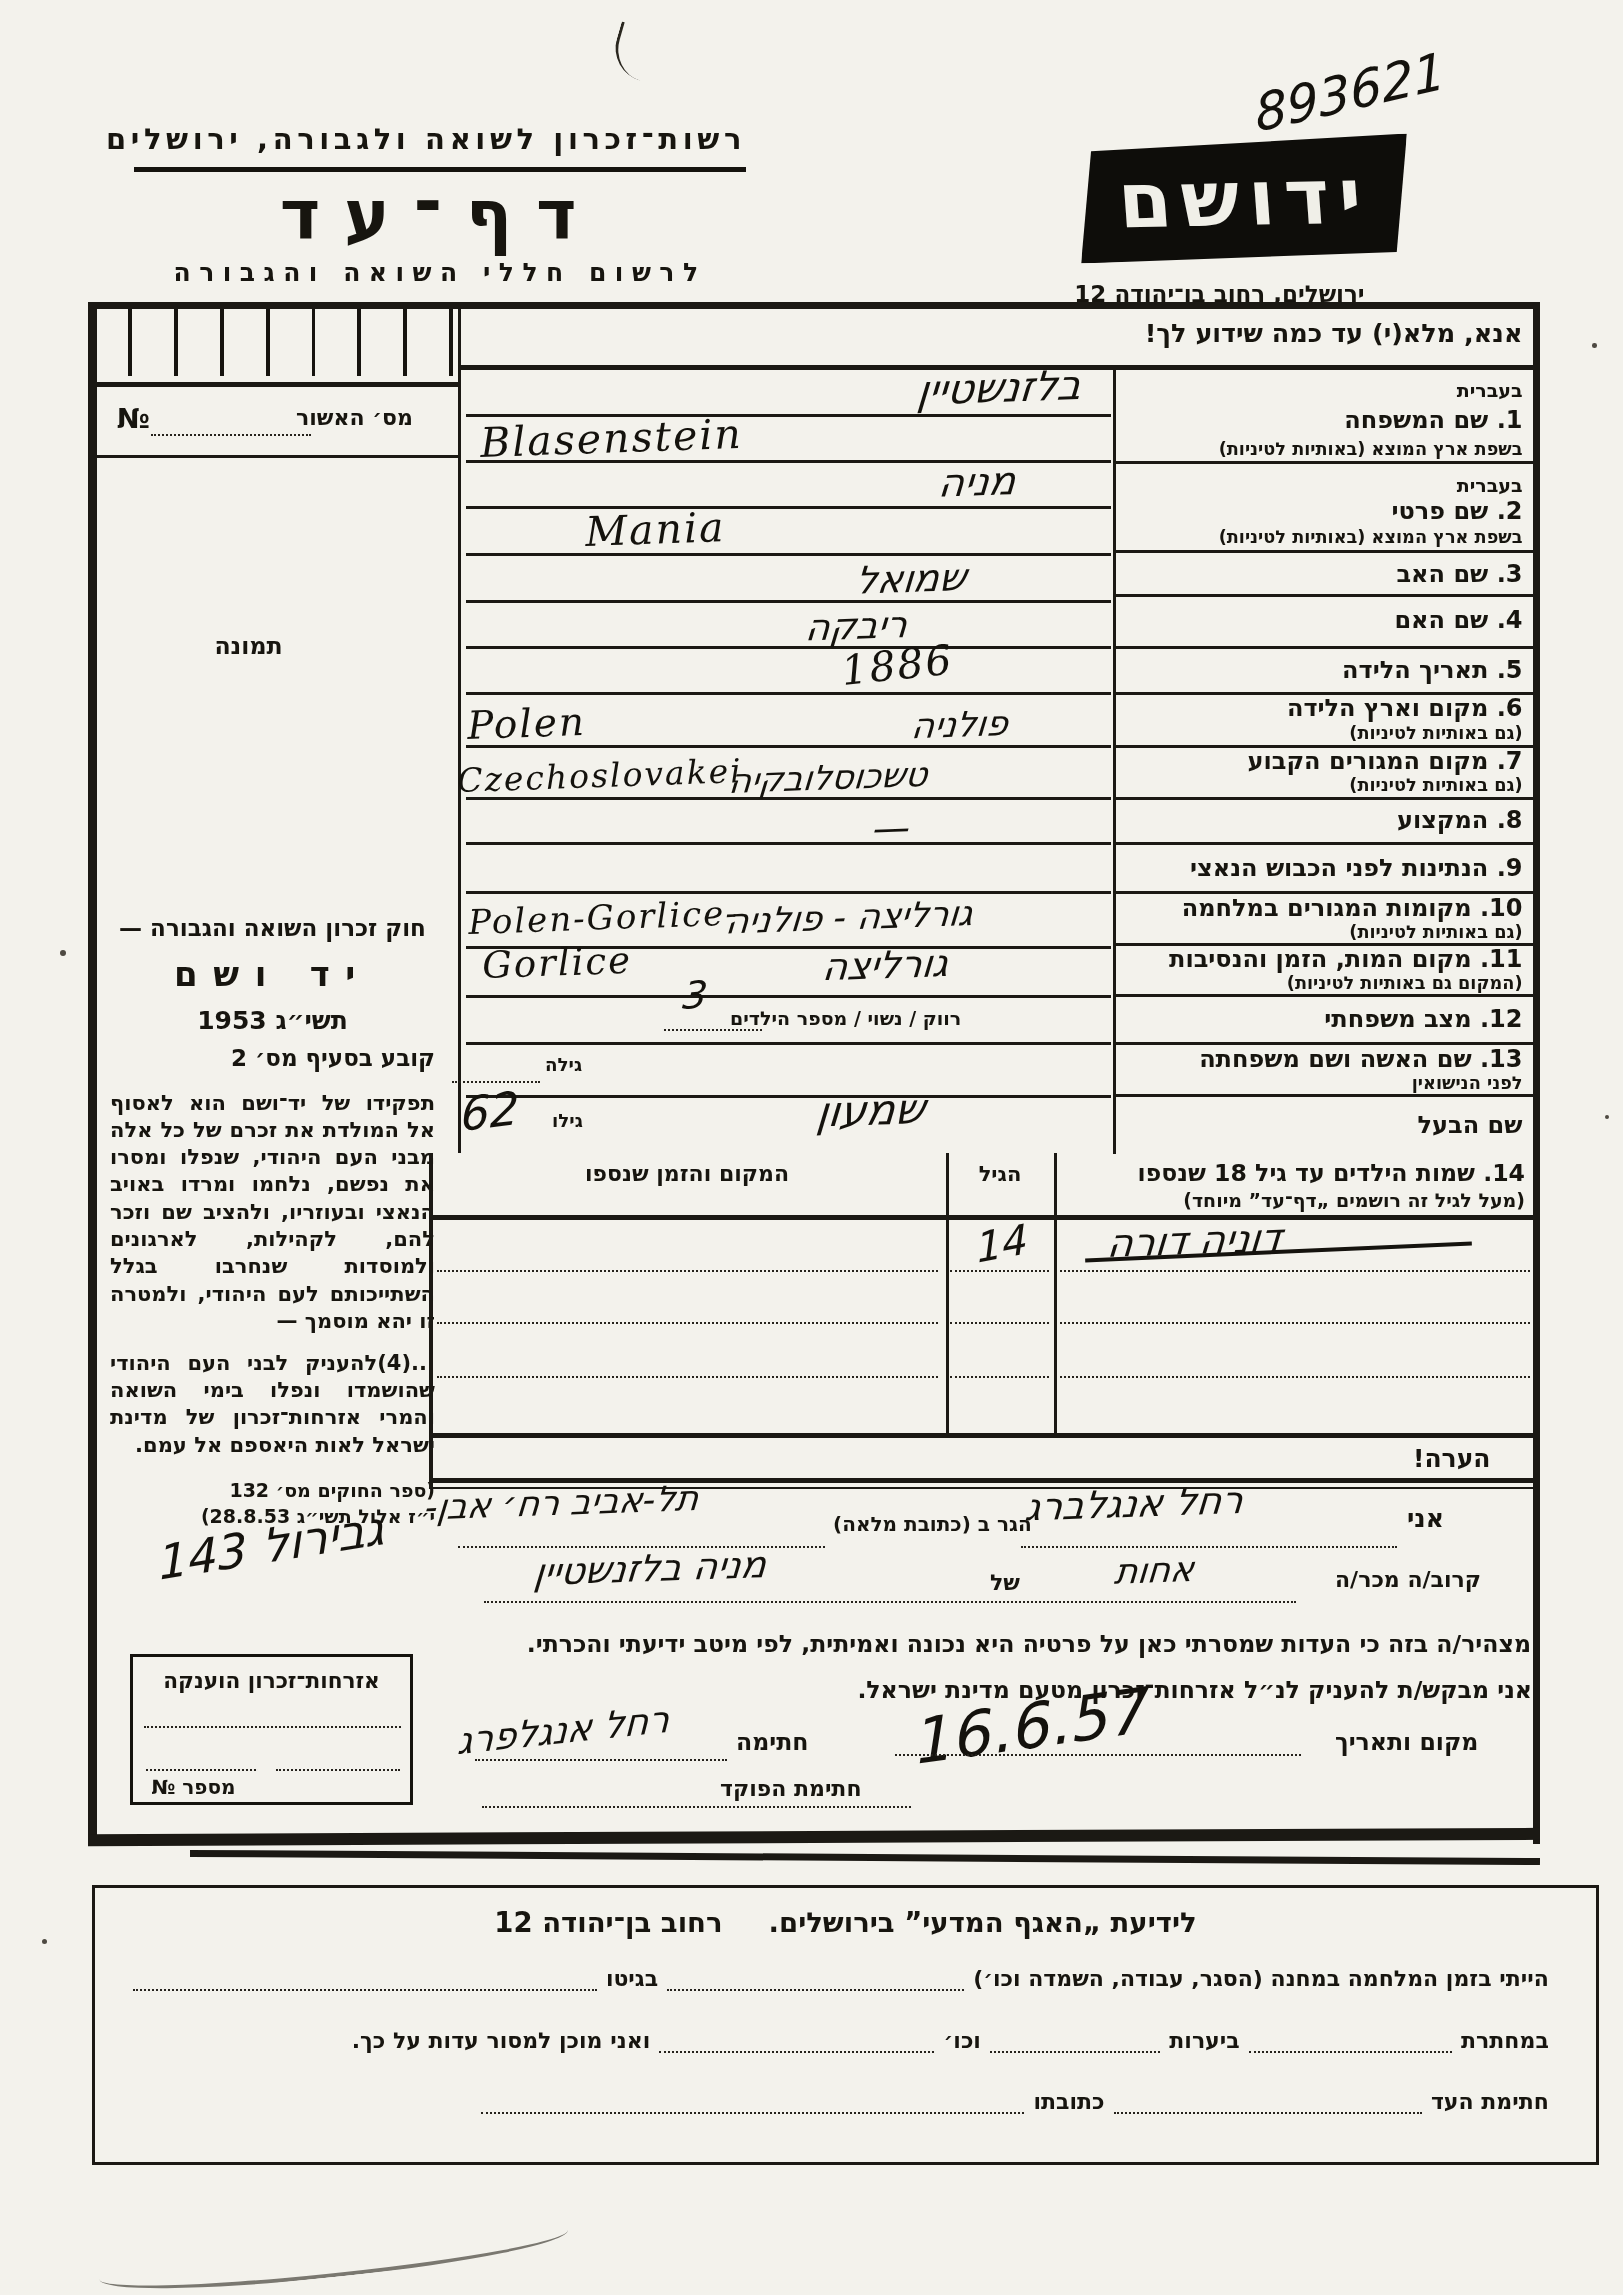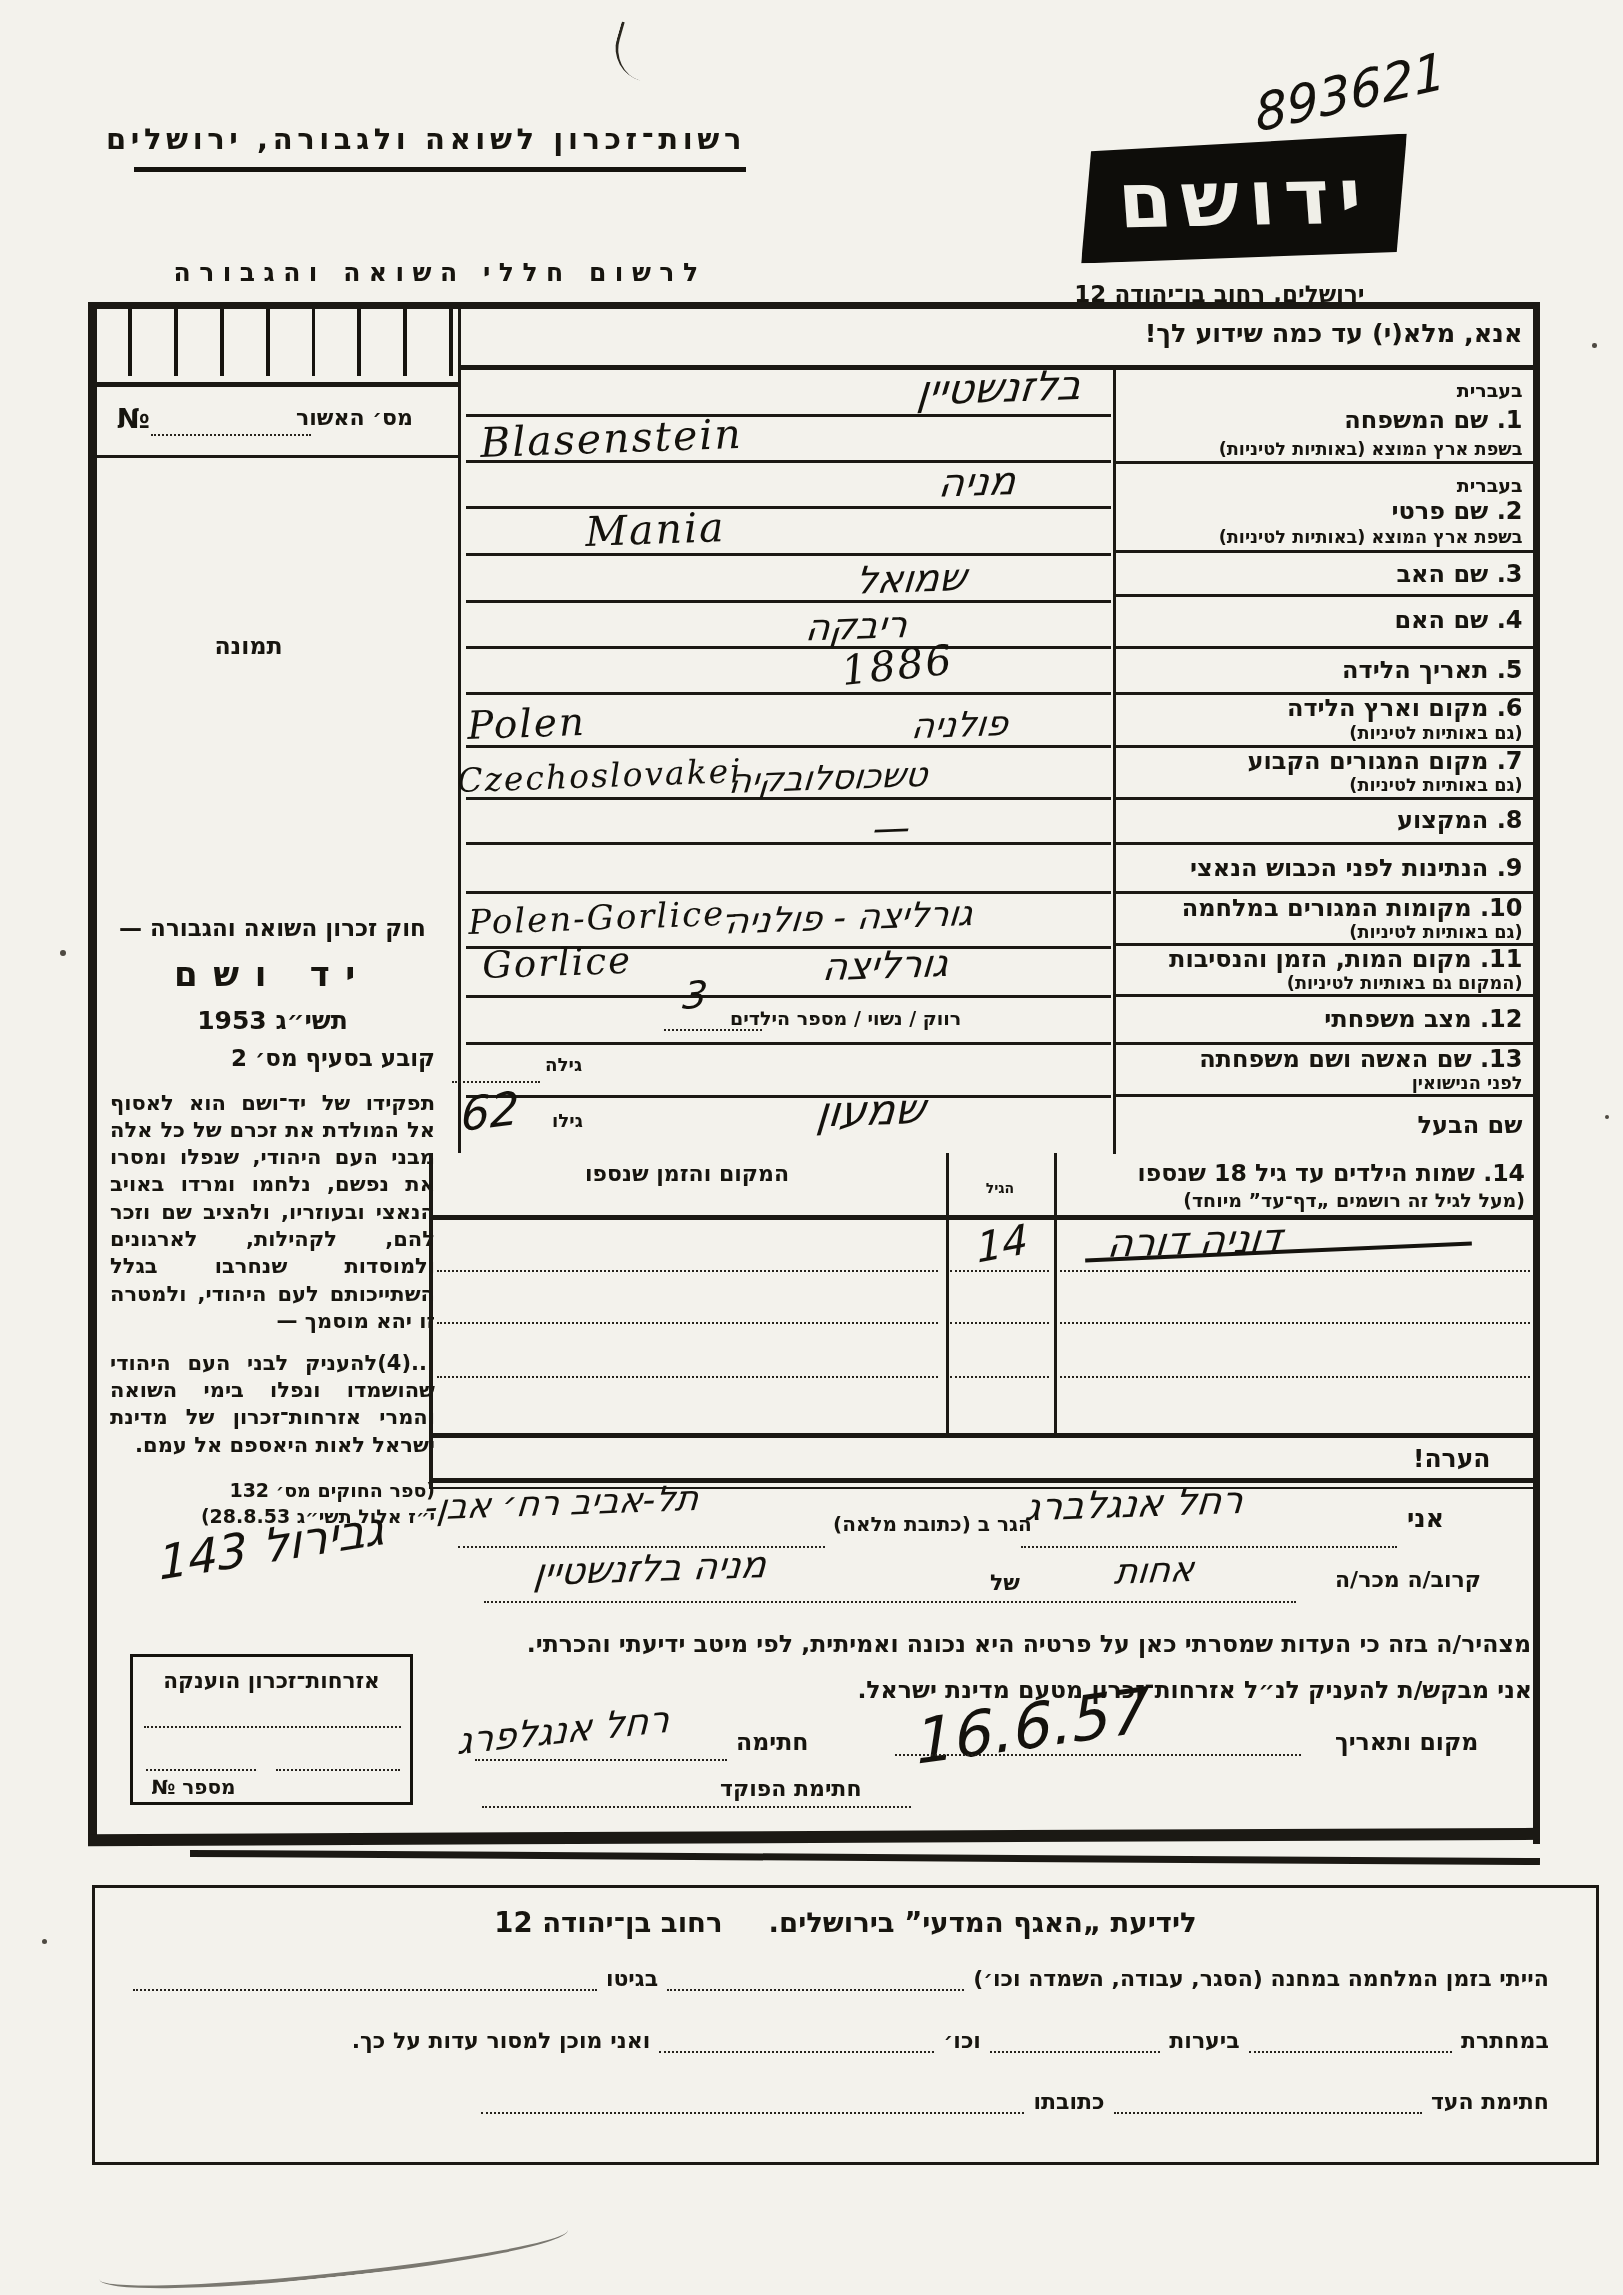--- a/index.html
+++ b/index.html
@@ -121,21 +121,21 @@
   #opt-married{ left:730px; top:1007px; font-size:19px; }
   #dot-children{ left:664px; top:1028px; width:98px; }
   #lbl-her-age{ left:545px; top:1054px; font-size:18.3px; }
   #dot-her-age{ left:452px; top:1080px; width:88px; }
   #hw-husband{ left:815px; top:1084px; font-size:42px; }
   #lbl-his-age{ left:552px; top:1110px; font-size:18.3px; }
   #hw-husband-age{ left:460px; top:1081px; font-size:46px; transform:rotate(-7deg) skewX(-8deg); }
   
   #tbl-title1{ left:1067px; top:1159px; width:458px; text-align:right; font-size:23.6px; }
   #tbl-title2{ left:1067px; top:1189px; width:458px; text-align:right; font-size:19px; }
-  #tbl-age-h{ left:946px; top:1162px; width:108px; text-align:center; font-size:14px;margin-top:18px; }
+  #tbl-age-h{ left:946px; top:1162px; width:108px; text-align:center; font-size:21px; }
   #tbl-place-h{ left:458px; top:1161px; width:458px; text-align:center; font-size:22px; }
   #tbl-hline{ left:429px; top:1215px; width:1110px; height:4.6px; }
   .trdot-p{ left:437px; width:501px; } .trdot-a{ left:950px; width:99px; } .trdot-n{ left:1060px; width:470px; }
   #tr1{ top:1269px; } #tr2{ top:1321px; } #tr3{ top:1375px; }
   .trow{ position:absolute; }
   #hw-child-name{ left:1106px; top:1215px; font-size:39px; }
   #strike{ position:absolute; left:1085px; top:1250px; width:387px; height:3.9px;
            background:#15130e; transform:rotate(-2.5deg); }
   #hw-child-age{ left:977px; top:1215px; font-size:41px; transform:rotate(-11deg) skewX(-8deg); }
   #tbl-bottom{ left:429px; top:1433px; width:1110px; height:5.2px; }
@@ -189,20 +189,21 @@
          border-bottom:4.6px solid #3a372f; border-radius:48%; transform:rotate(-6deg); opacity:.65; }
 </style>
 </head>
 <body>
 
 <div class="page">
 
   <div class="hw abs" id="serial-hw">893621</div>
   <div id="curl"></div>
   <div class="abs b" id="hdr-authority">רשות־זכרון לשואה ולגבורה, ירושלים</div>
+  <div class="abs b" id="hdr-title">דף־עד</div>
   <div class="abs b" id="hdr-purpose">לרשום חללי השואה והגבורה</div>
   <div id="logo">
     <span id="logo-text">ידושם</span>
   </div>
   <div class="abs b" id="hdr-address">ירושלים, רחוב בן־יהודה 12</div>
 
   <div class="ln" id="bx-top"></div>
   <div class="ln" id="bx-left"></div>
   <div class="ln" id="bx-right"></div>
   <div class="ln" id="v-left"></div>

